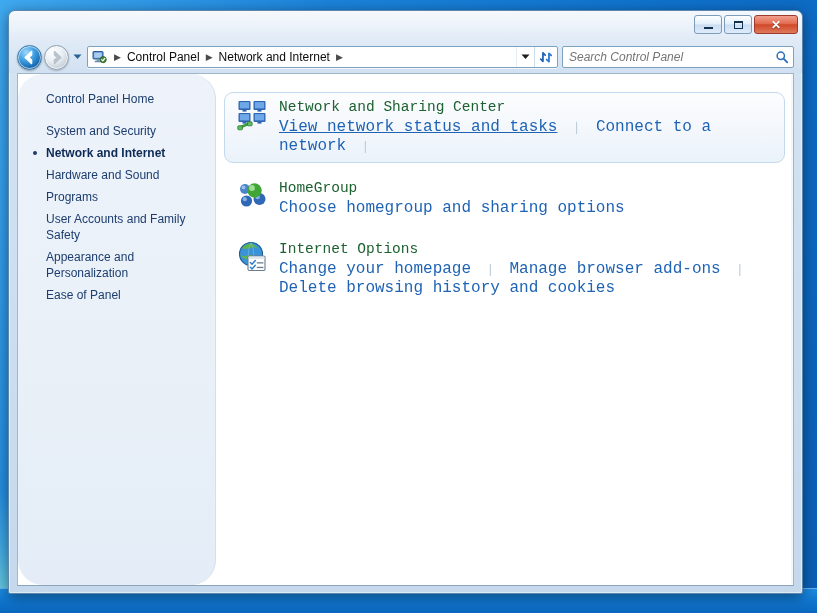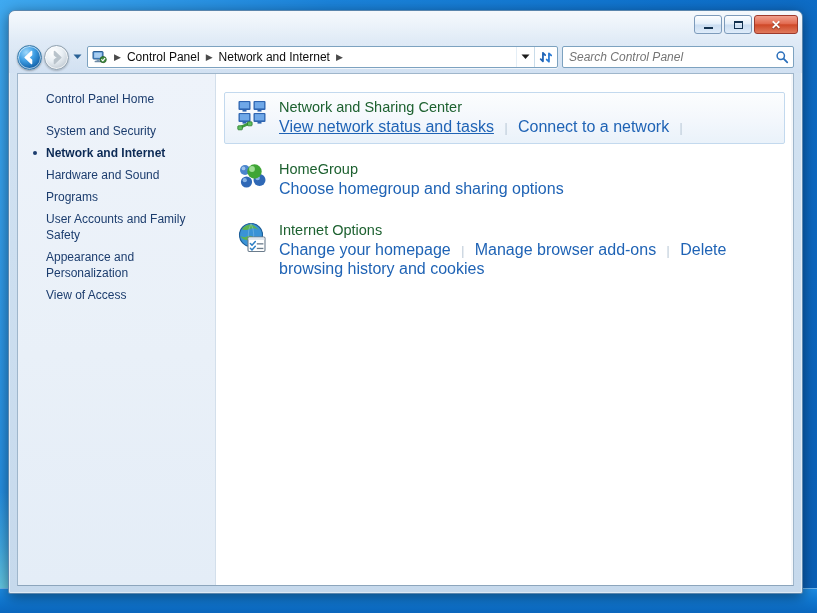--- a/index.html
+++ b/index.html
@@ -262,20 +262,21 @@
 
   
   #sidebar {
     width: 198px;
     flex: 0 0 auto;
     background: linear-gradient(180deg, #eef3fa 0%, #e9f0f8 55%, #e4edf7 100%);
     border-right: 1px solid #d3dfeb;
     padding: 14px 0 0 0;
     box-sizing: border-box;
     position: relative;
+    border-radius: 25px;
   }
   .side-item {
     position: relative;
     font-size: 12px;
     color: #1c3d6e;
     padding: 3px 10px 3px 28px;
     line-height: 16px;
     cursor: default;
   }
   .side-item.home { margin-bottom: 10px; }
@@ -305,21 +306,22 @@
     position: relative;
   }
 
   .category {
     position: relative;
     display: flex;
     padding: 4px 16px 6px 12px;
     box-sizing: border-box;
     margin: 0 8px 10px 8px;
     border: 1px solid transparent;
-    border-radius: 2px;
+    border-radius: 9px;
+    font-family: Liberation Mono, monospace;
   }
   .category.hovered {
     background: linear-gradient(180deg, #fcfdfe 0%, #f3f7fc 55%, #eaf2fa 100%);
     border-color: #c3d9ee;
   }
   .cat-icon {
     width: 32px;
     height: 32px;
     flex: 0 0 auto;
     margin: 2px 10px 0 0;
@@ -475,21 +477,21 @@
       <div class="side-item">
         <span>Programs</span>
       </div>
       <div class="side-item">
         <span>User Accounts and Family Safety</span>
       </div>
       <div class="side-item">
         <span>Appearance and Personalization</span>
       </div>
       <div class="side-item">
-        <span>View of Access</span>
+        <span>Ease of Panel</span>
       </div>
     </div>
 
     <div id="main">
       <div id="main-inner">
 
         <div class="category hovered">
           <div class="cat-icon">
             <svg width="32" height="32" viewBox="0 0 32 32">
               <g>

